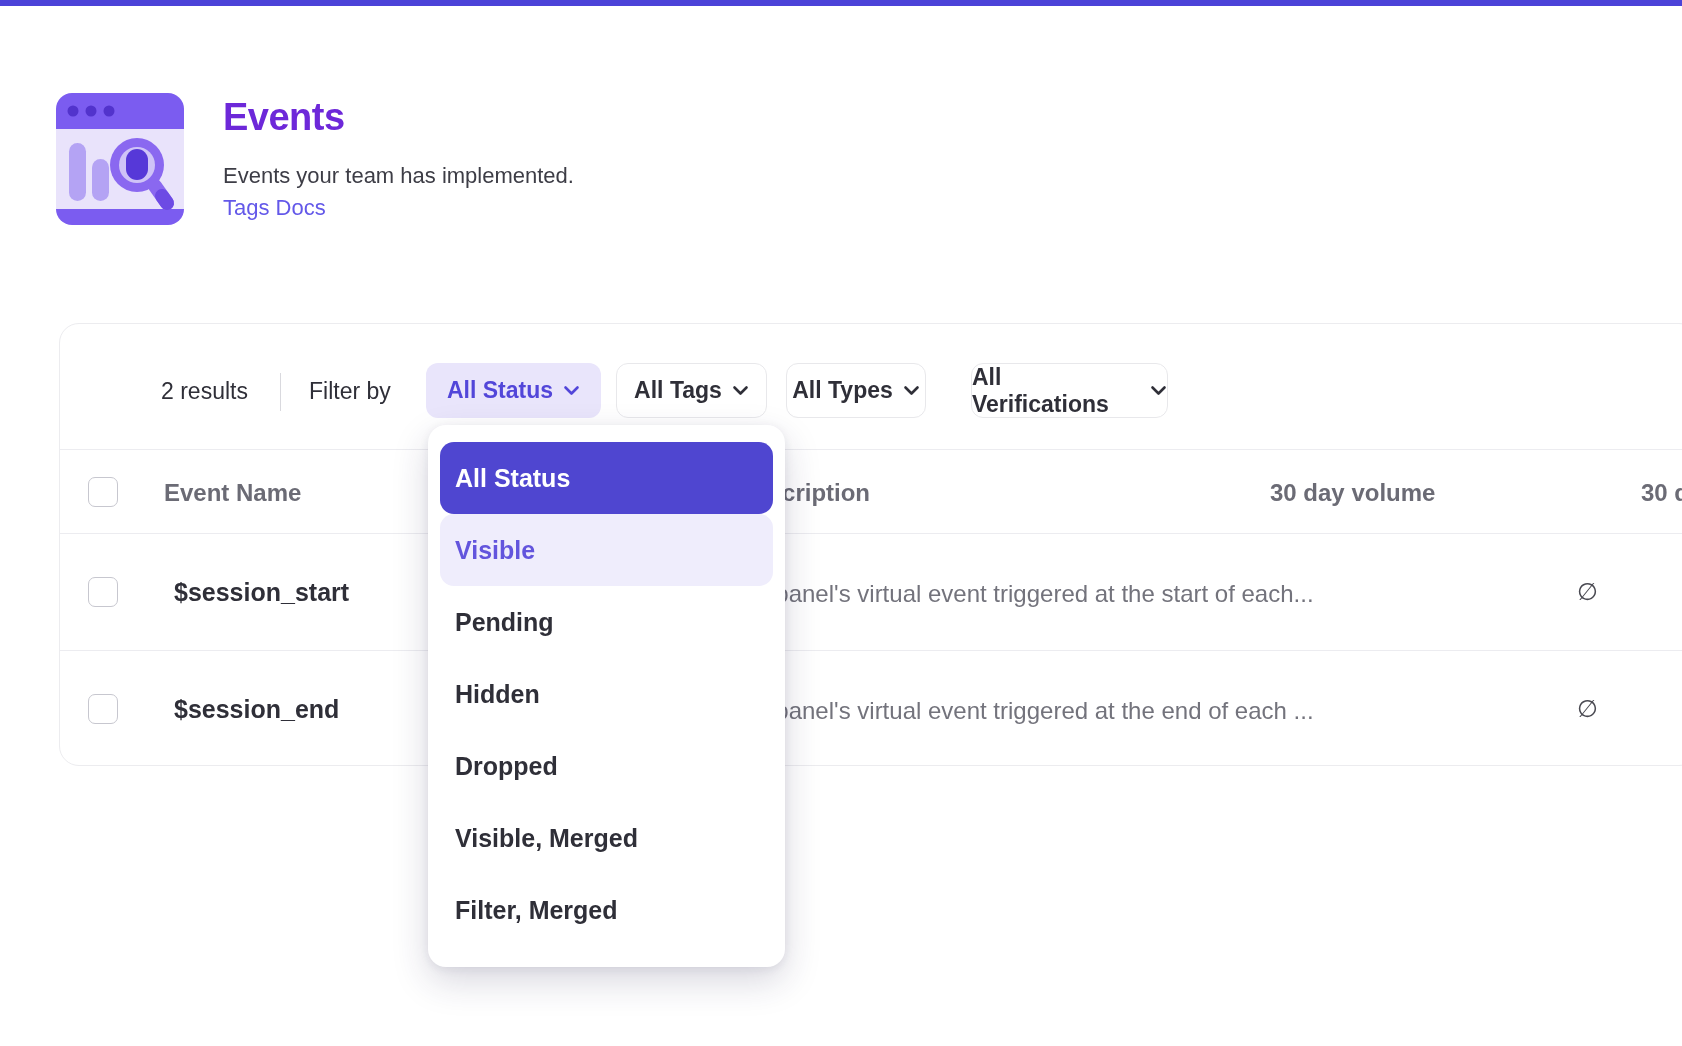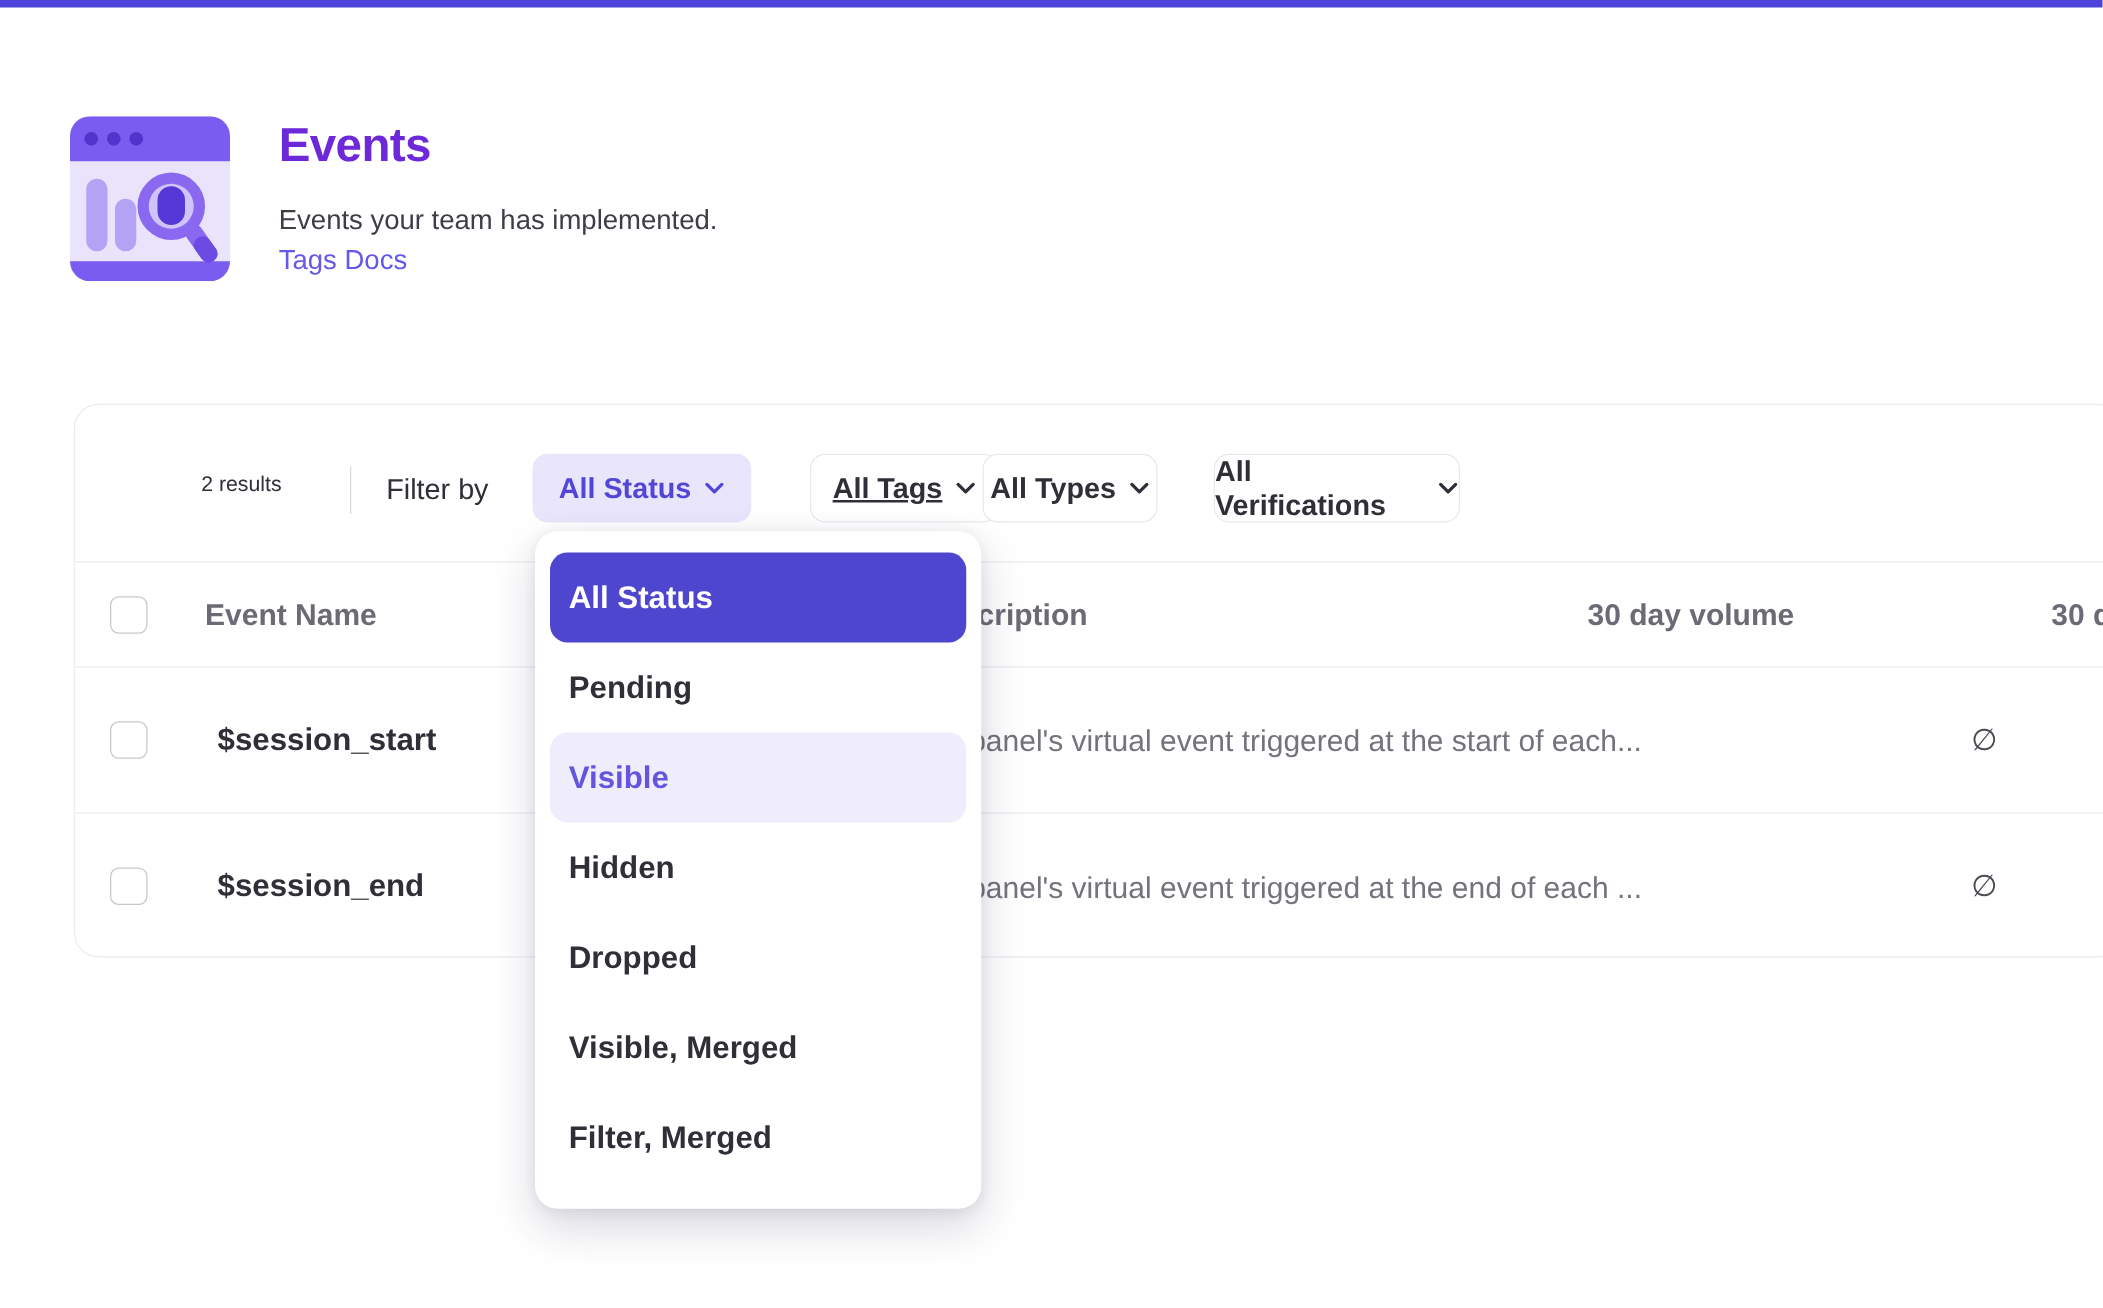--- a/index.html
+++ b/index.html
@@ -12,31 +12,31 @@
   
   .page-icon { position:absolute; left:56px; top:93px; width:128px; height:132px; }
   .page-title { position:absolute; left:223px; top:96px; font-size:38px; font-weight:700; color:#6d28d9; letter-spacing:-0.5px; }
   .page-subtitle { position:absolute; left:223px; top:163px; font-size:22px; color:#3d3d46; }
   .view-docs { position:absolute; left:223px; top:195px; font-size:22px; color:#6358e9; font-weight:500; cursor:pointer; }
 
   
   .card { position:absolute; left:59px; top:323px; width:1640px; height:443px;
           background:#fff; border:1px solid #ececef; border-radius:20px; overflow:hidden; }
 
-  .results-count { position:absolute; left:101px; top:54px; font-size:17px; font-weight:500; color:#2f2f38; }
+  .results-count { position:absolute; left:101px; top:54px; font-size:23px; font-weight:500; color:#2f2f38; }
   .vdivider { position:absolute; left:220px; top:49px; width:1px; height:38px; background:#d9d9de; }
   .filter-by { position:absolute; left:249px; top:54px; font-size:23px; font-weight:500; color:#2f2f38; }
 
   .fbtn { position:absolute; top:39px; height:55px; border-radius:12px; display:flex; align-items:center;
           justify-content:center; gap:10px; font-size:23px; font-weight:600; cursor:pointer; background:#fff;
           border:1px solid #e8e8eb; color:#2f2f38; }
   .fbtn svg { flex:0 0 auto; }
   .fbtn.active { background:#e9e5fb; border:none; color:#5246d9; }
   .fbtn-status { left:366px; width:175px; }
-  .fbtn-tags { left:588px; width:151px;text-decoration:underline; }
+  .fbtn-tags { left:556px; width:151px; }
   .fbtn-types { left:726px; width:140px; }
   .fbtn-verif { left:911px; width:197px; }
 
   
   .thead { position:absolute; left:0; top:125px; width:100%; height:85px;
            border-top:1px solid #ececf0; border-bottom:1px solid #ececf0; }
   .trow1 { position:absolute; left:0; top:210px; width:100%; height:116px; }
   .trow2 { position:absolute; left:0; top:326px; width:100%; height:117px; border-top:1px solid #ececf0; }
 
   .cb { position:absolute; left:28px; width:30px; height:30px; border:1.5px solid #c7c7cf;
@@ -135,19 +135,19 @@
   <div class="trow2">
     <div class="cb"></div>
     <div class="ev-name">$session_end</div>
     <div class="ev-desc">Mixpanel's virtual event triggered at the end of each ...</div>
     <div class="ev-vol">∅</div>
   </div>
 </div>
 
 <div class="menu">
   <div class="mi selected">All Status</div>
+  <div class="mi highlighted">Visible</div>
   <div class="mi">Pending</div>
-  <div class="mi highlighted">Visible</div>
   <div class="mi">Hidden</div>
   <div class="mi">Dropped</div>
   <div class="mi">Visible, Merged</div>
   <div class="mi">Filter, Merged</div>
 </div>
 
 </body></html>

